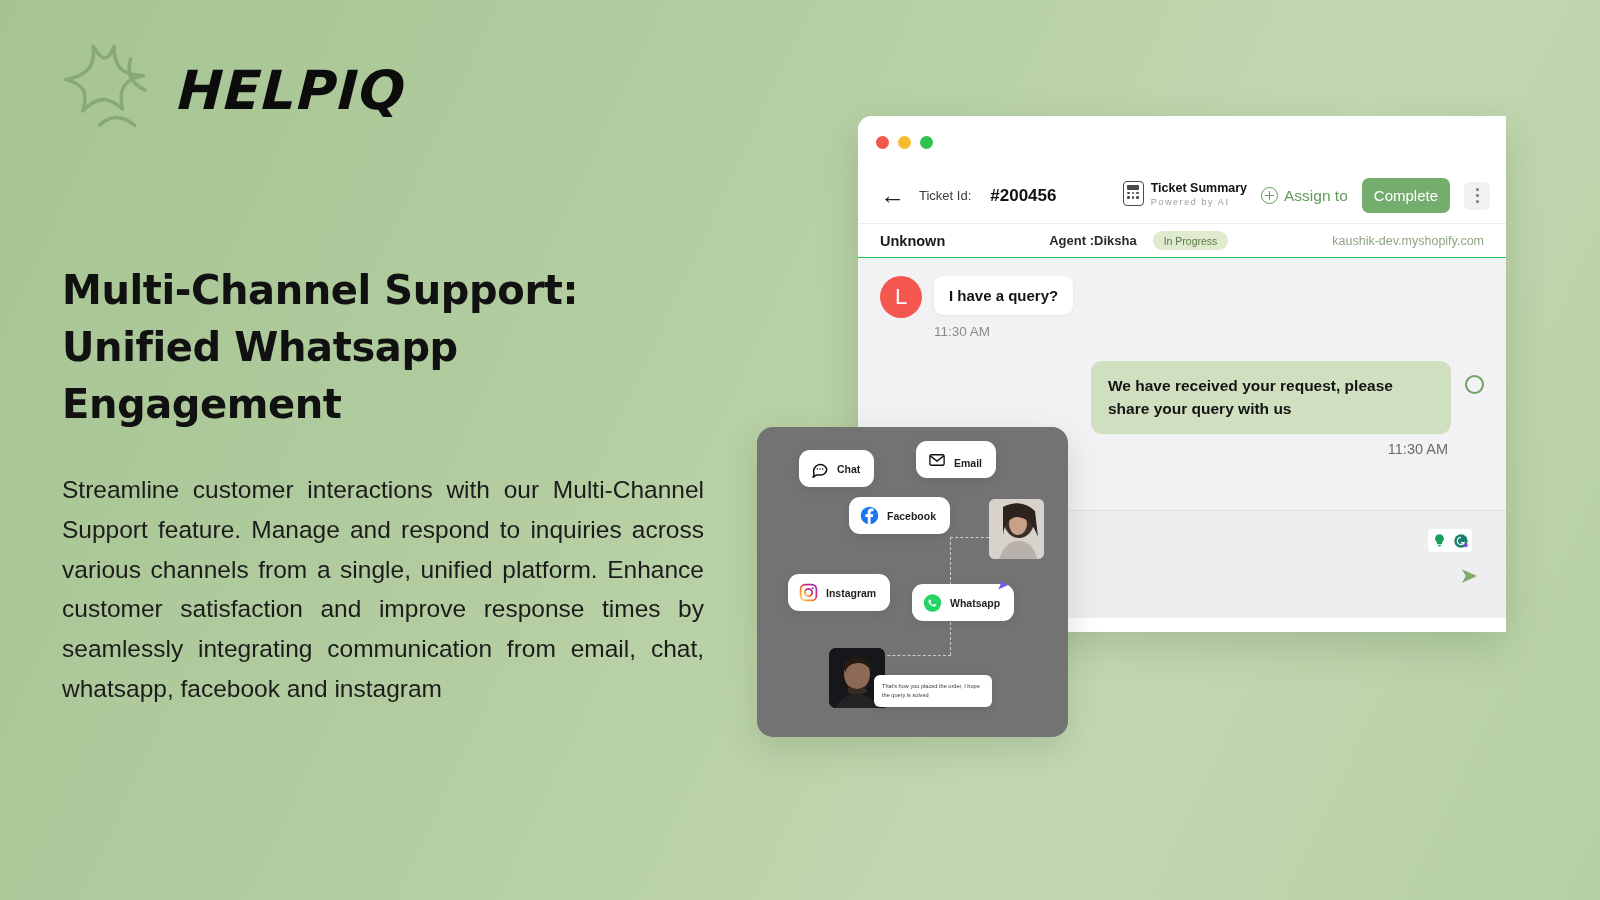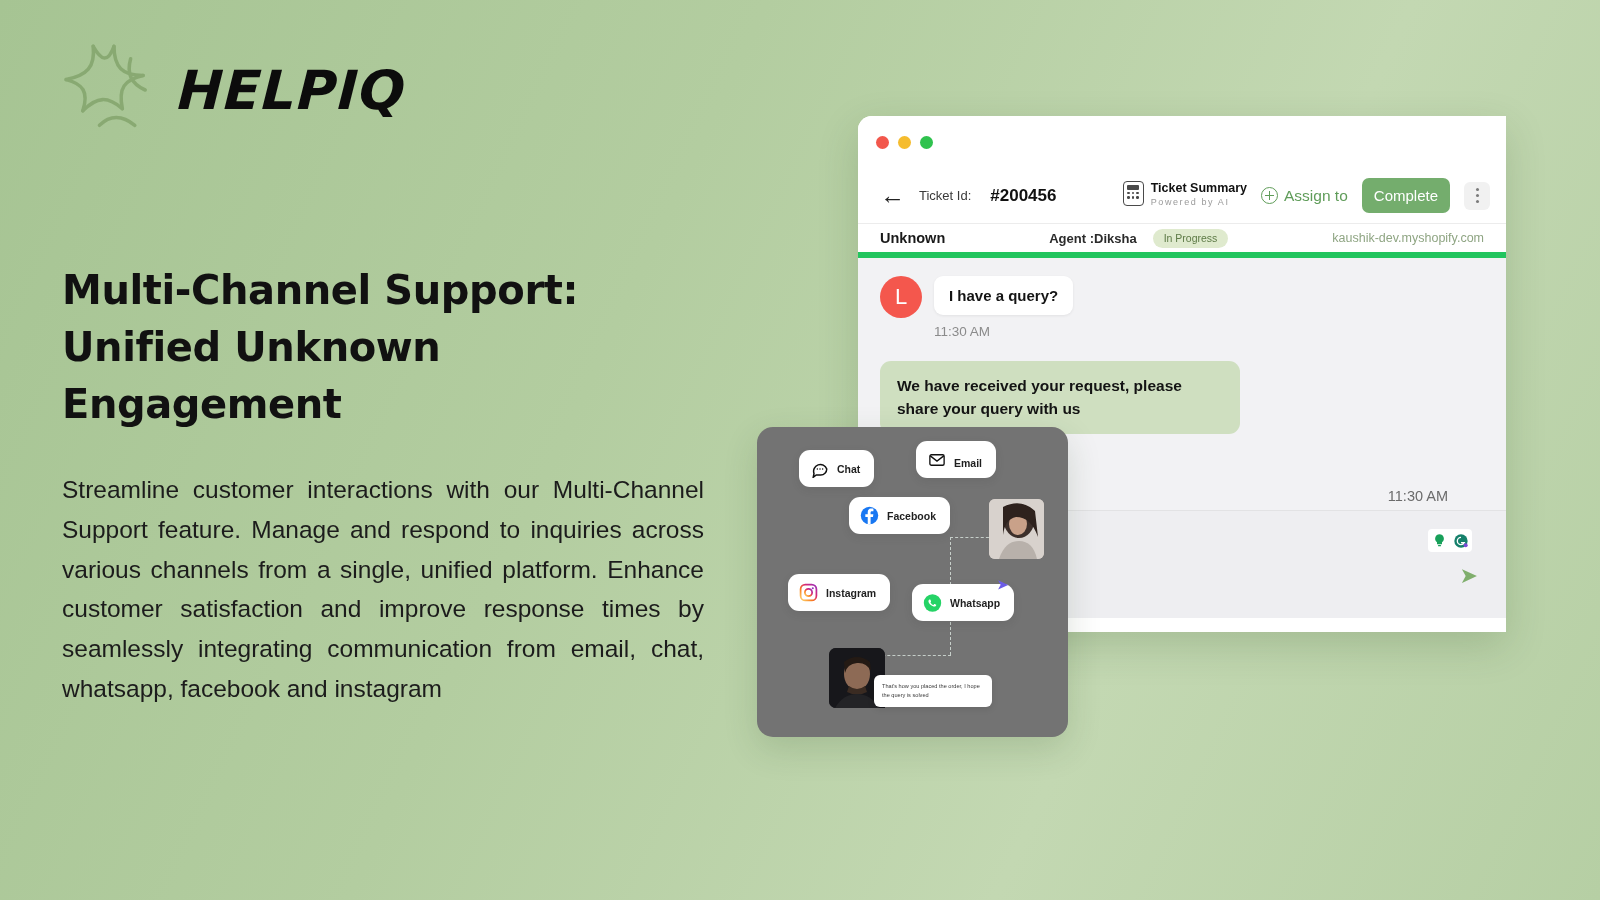--- a/index.html
+++ b/index.html
@@ -87,21 +87,21 @@
     padding: 9px 12px; border-radius: 7px; border: none;
   }
   .kebab {
     width: 26px; height: 28px; background: #f1f1f1; border-radius: 6px;
     display: flex; flex-direction: column; align-items: center; justify-content: center; gap: 3px;
   }
   .kebab i { width: 3px; height: 3px; border-radius: 50%; background: #7a7a7a; display: block; }
 
   .subbar {
     height: 34px; display: flex; align-items: center; padding: 0 22px;
-    gap: 16px; background: #fff; border-bottom: 6px solid #22c55e;
+    gap: 16px; background: #fff; border-bottom: 1px solid #22c55e;
   }
   .sub-name { font-size: 14.5px; font-weight: bold; color: #1a1a1a; }
   .sub-agent { font-size: 13px; font-weight: bold; color: #2b2b2b; }
   .badge {
     background: #dfeace; color: #5d7a46; font-size: 10.5px;
     padding: 3.5px 11px; border-radius: 10px;
   }
   .sub-domain { font-size: 12.5px; color: #8fa583; }
 
   .chat-area { background: #f2f2f4; height: 252px; padding: 18px 22px 0 22px; position: relative; }
@@ -112,21 +112,21 @@
     color: #fff; font-size: 22px; display: flex; align-items: center; justify-content: center;
     flex: 0 0 42px;
   }
   .bubble-in {
     background: #fff; border-radius: 9px; padding: 11px 15px;
     font-size: 15px; color: #141414; font-weight: bold;
     box-shadow: 0 1px 3px rgba(0,0,0,.07);
   }
   .time-in { font-size: 13.5px; color: #8b8b8b; margin: 6px 0 0 54px; }
 
-  .msg-out { display: flex; align-items: flex-start; justify-content: flex-end; gap: 14px; margin-top: 22px; flex-direction: column; }
+  .msg-out { display: flex; align-items: flex-start; justify-content: flex-end; gap: 14px; margin-top: 22px; }
   .bubble-out {
     background: #cfdfc0; border-radius: 11px; padding: 13px 17px;
     font-size: 15.5px; color: #141414; font-weight: bold; line-height: 1.5;
     max-width: 360px;
   }
   .ring-avatar { width: 19px; height: 19px; border: 2px solid #6fa163; border-radius: 50%; margin-top: 14px; flex: 0 0 19px; }
   .time-out { text-align: right; font-size: 14.5px; color: #6b6b6b; margin-top: 7px; padding-right: 36px; }
 
   .composer { background: #eeeef1; height: 108px; border-top: 1px solid #e2e2e4; position: relative; }
   .composer-tools { position: absolute; right: 34px; top: 18px; display: flex; background: #fff; border-radius: 4px; padding: 2px; gap: 2px; }
@@ -189,21 +189,21 @@
         <path d="M20 70 C26 52, 20 44, 4 40"></path>
         <path d="M4 40 C24 36, 32 28, 30 8"></path>
         <path d="M30 8 C38 22, 44 24, 50 8"></path>
         <path d="M66 20 C62 34, 66 44, 80 50"></path>
         <path d="M36 84 C46 74, 58 74, 70 84"></path>
       </g>
     </svg>
     <div class="logo-text">HELPIQ</div>
   </div>
 
-  <h1 class="headline">Multi-Channel Support: Unified Unknown Engagement</h1>
+  <h1 class="headline">Multi-Channel Support: Unified Whatsapp Engagement</h1>
 
   <p class="body-copy">Streamline customer interactions with our Multi-Channel Support feature. Manage and respond to inquiries across various channels from a single, unified platform. Enhance customer satisfaction and improve response times by seamlessly integrating communication from email, chat, whatsapp, facebook and instagram</p>
 </div>
 
 <div class="app-window">
 
   <div class="titlebar">
     <span class="dot r"></span>
     <span class="dot y"></span>
     <span class="dot g"></span>

